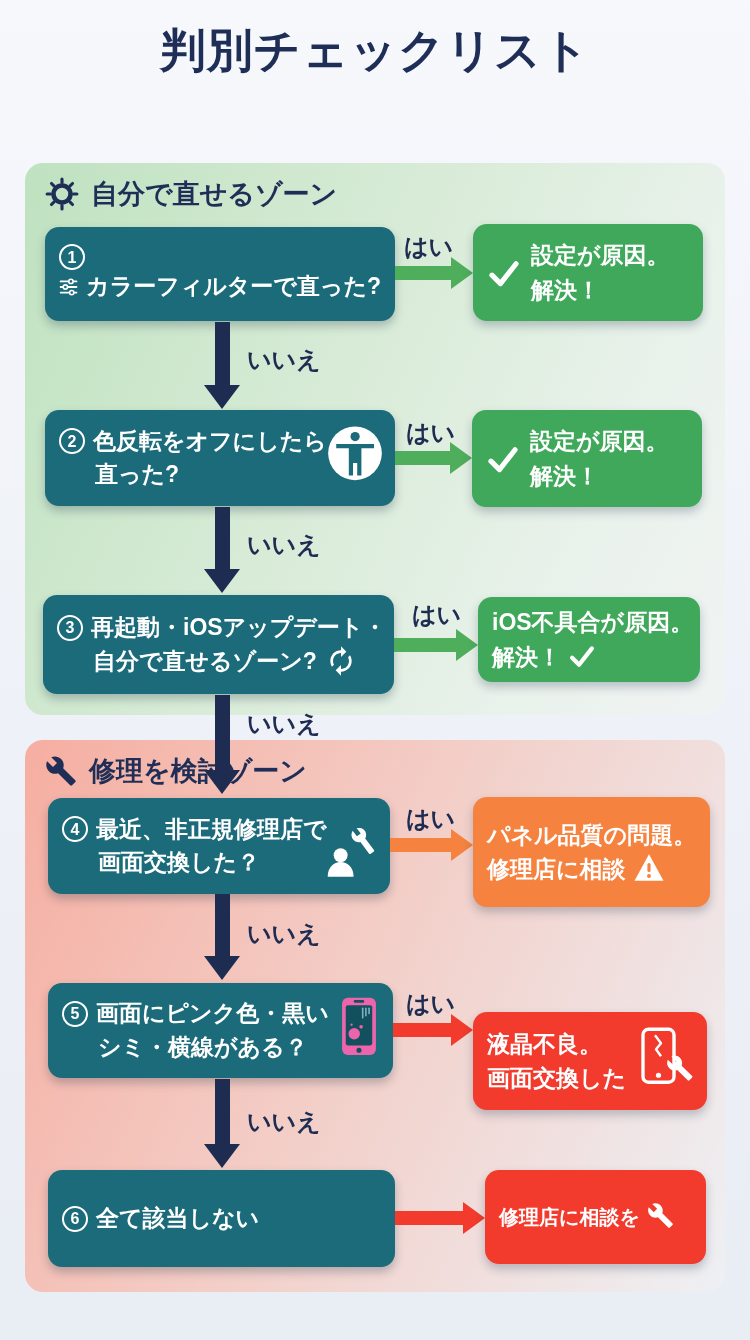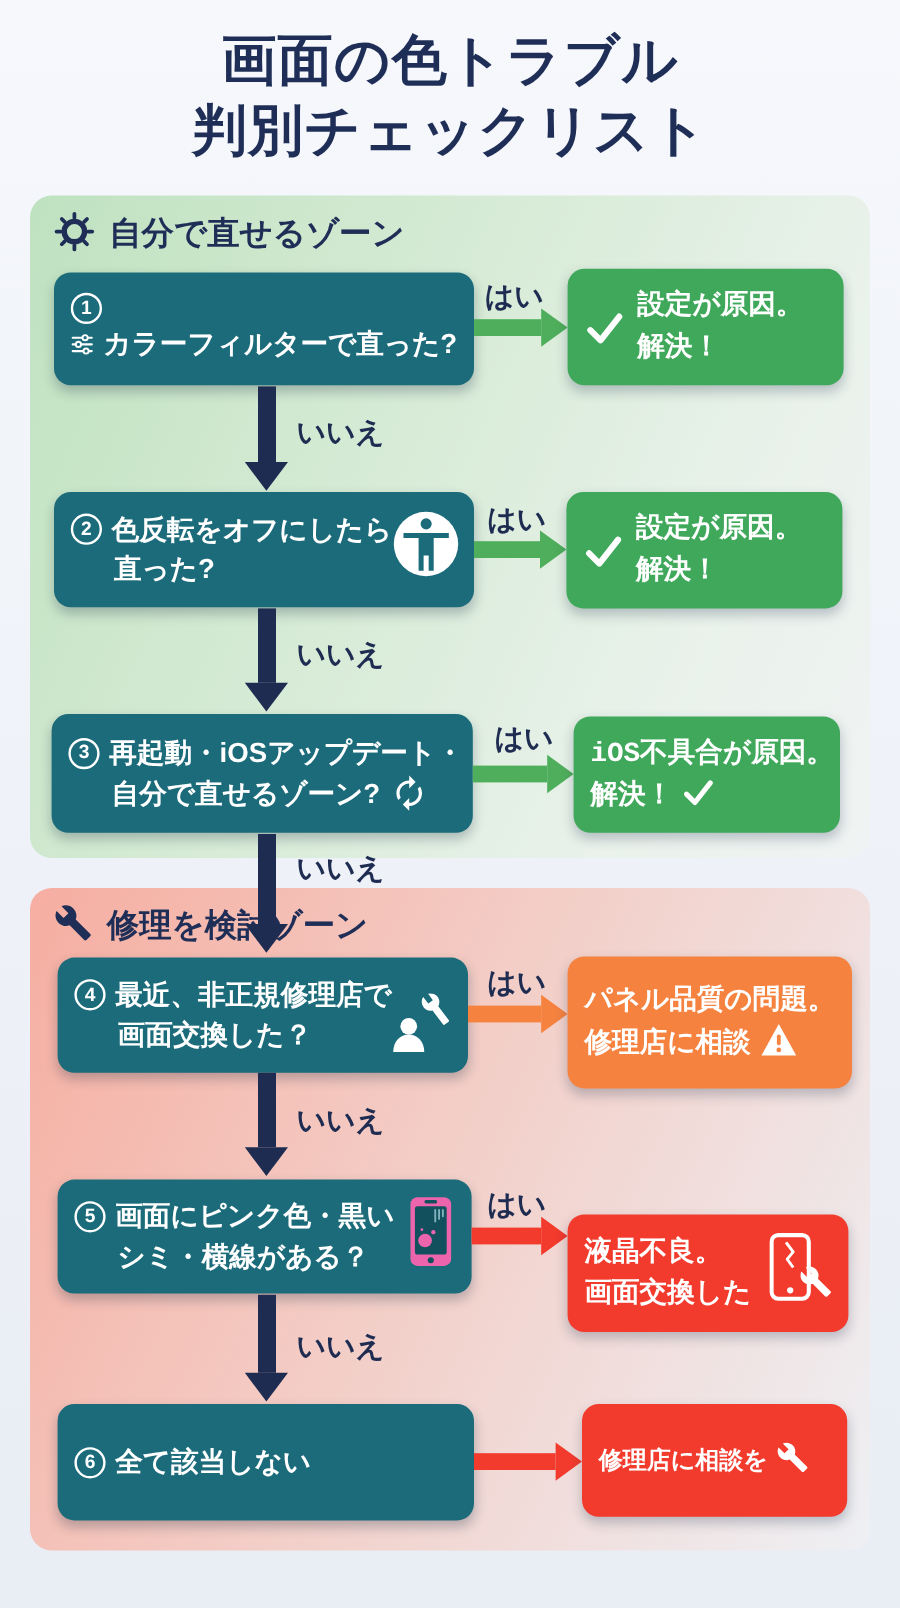--- a/index.html
+++ b/index.html
@@ -9,40 +9,40 @@
           background:linear-gradient(180deg,#f6f8fc 0%,#eef1f7 55%,#e9edf4 100%); }
 
   
   .title { position:absolute; top:22px; left:0; width:100%; text-align:center;
            color:#1F2E57; font-weight:800; font-size:46px; line-height:1.26; letter-spacing:1px; }
 
   
   .zone { position:absolute; left:25px; width:700px; height:552px; border-radius:18px; }
   .zone-green { top:163px; background:linear-gradient(115deg,#bfe2c0 0%,#d7ebd6 42%,#eaf2ec 78%,#f0f3f3 100%); }
   .zone-red   { top:740px; background:linear-gradient(115deg,#f6aea1 0%,#f3cdc6 45%,#eef0f4 100%); }
-  .zone-header { position:absolute; display:flex; align-items:flex-start; gap:12px;
+  .zone-header { position:absolute; display:flex; align-items:center; gap:12px;
                  color:#1F2E57; font-weight:800; font-size:27px; }
   .zh1 { left:45px; top:176px; } .zh2 { left:45px; top:753px; }
 
   
   .qbox { position:absolute; background:#1B6B7A; border-radius:14px; color:#fff;
           font-weight:700; font-size:23px; line-height:1.45; padding:11px 14px;
           box-shadow:0 5px 10px rgba(25,45,70,.28); display:flex; flex-direction:column; justify-content:center; }
   .qline { display:flex; align-items:center; gap:8px; white-space:nowrap; }
   .qindent { padding-left:36px; }
   .cnum { flex:0 0 auto; width:26px; height:26px; border:2px solid #fff; border-radius:50%;
           display:inline-flex; align-items:center; justify-content:center; font-size:16px; font-weight:700; }
   .qicon-right { position:absolute; right:12px; top:50%; transform:translateY(-50%); }
   .qicon-br { position:absolute; right:10px; bottom:7px; }
 
   
   .rbox { position:absolute; border-radius:14px; color:#fff; font-weight:700; font-size:23px;
           line-height:1.5; padding:10px 14px; box-shadow:0 5px 10px rgba(25,45,70,.25);
           display:flex; align-items:center; gap:10px; }
-  .rbox .rtext { white-space:nowrap;font-family:Liberation Mono, monospace; }
+  .rbox .rtext { white-space:nowrap; }
   .r-green { background:#3FA85A; } .r-orange { background:#F5823F; } .r-red { background:#F23A2D; }
   .r-small { font-size:20px; line-height:1.55; }
   .inline-ic { vertical-align:-5px; margin-left:7px; }
 
   
   .harrow { position:absolute; height:32px; display:flex; align-items:center; }
   .harrow .shaft { flex:1; height:14px; }
   .harrow .head { width:0; height:0; border-top:16px solid transparent; border-bottom:16px solid transparent; }
   .ha-green .shaft { background:#4FAE5B; } .ha-green .head { border-left:22px solid #4FAE5B; }
   .ha-orange .shaft { background:#F5823F; } .ha-orange .head { border-left:22px solid #F5823F; }
@@ -56,21 +56,20 @@
 
   
   .lbl { position:absolute; color:#1E2C52; font-weight:800; font-size:24px; }
 </style>
 </head>
 <body>
 
 <div class="page">
 
   <div class="title">
-    <div>画面の色トラブル</div>
     <div>判別チェックリスト</div>
   </div>
 
   <section class="zone zone-green"></section>
   <section class="zone zone-red"></section>
 
   <div class="zone-header zh1">
     <svg width="34" height="34" viewBox="0 0 24 24">
       <g fill="#1F2E57">
         <rect x="10.9" y="0.4" width="2.2" height="4.6" rx="1.1"></rect>
@@ -182,21 +181,21 @@
       <svg width="32" height="32" viewBox="0 0 24 24">
         <path fill="#fff" d="M12 6v3l4-4-4-4v3c-4.42 0-8 3.58-8 8 0 1.57.46 3.03 1.24 4.26L6.7 14.8c-.45-.83-.7-1.79-.7-2.8 0-3.31 2.69-6 6-6zm6.76 1.74L17.3 9.2c.44.84.7 1.79.7 2.8 0 3.31-2.69 6-6 6v-3l-4 4 4 4v-3c4.42 0 8-3.58 8-8 0-1.57-.46-3.03-1.24-4.26z"></path>
       </svg>
     </div>
   </div>
   <div class="harrow ha-green" style="left:394px;top:629px;width:84px;">
       <div class="shaft"></div>
       <div class="head"></div>
     </div>
   <div class="lbl" style="left:412px;top:599px;">はい</div>
-  <div class="rbox r-green" style="left:478px;top:597px;width:222px;height:97px;">
+  <div class="rbox r-green" style="left:478px;top:597px;width:222px;height:85px;">
     <div class="rtext">
         <div>iOS不具合が原因。</div>
       <div><span>解決！</span><svg class="inline-ic" width="28" height="28" viewBox="0 0 24 24">
             <polyline points="3.5,13.5 9.5,19.5 20.5,5.5" fill="none" stroke="#fff" stroke-width="3.6" stroke-linecap="round" stroke-linejoin="round"></polyline>
           </svg></div>
     </div>
   </div>
   <div class="varrow" style="left:204px;top:695px;height:99px;">
       <div class="shaft"></div>
       <div class="head"></div>

